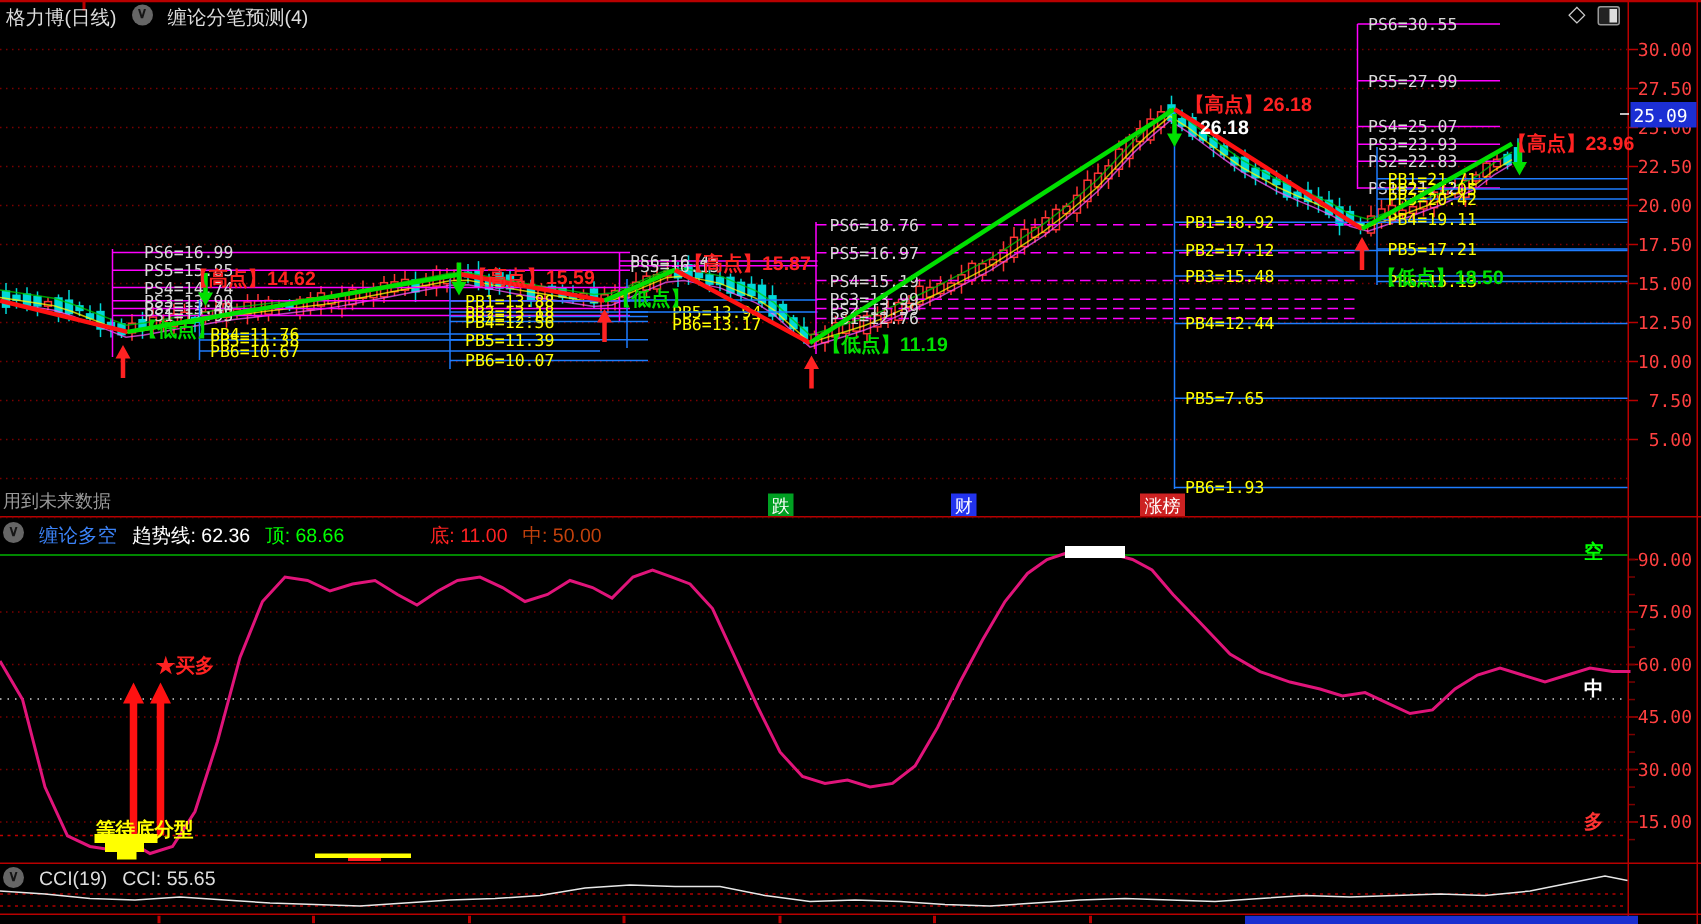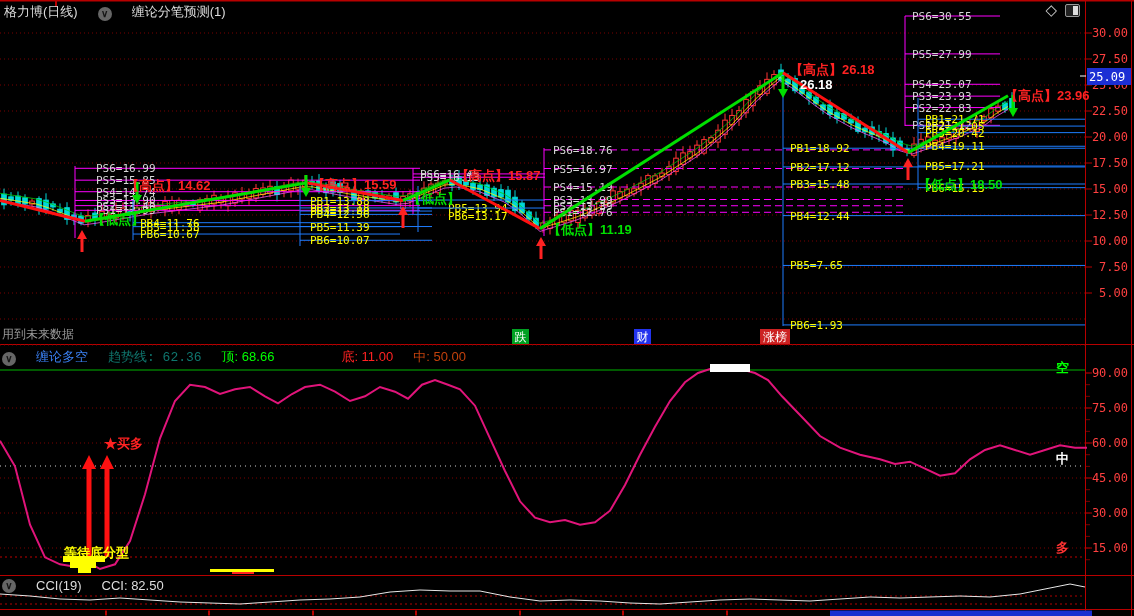--- a/index.html
+++ b/index.html
@@ -1,21 +1,21 @@
 <!DOCTYPE html>
 <html><head>
 <meta charset="utf-8">
 <style>
   html,body{margin:0;padding:0;background:#000;}
   .screen{position:relative;width:1134px;height:616px;background:#000;overflow:hidden;
           font-family:"Liberation Sans",sans-serif;}
   svg{position:absolute;left:0;top:0;}
   svg text{font-family:"DejaVu Sans Mono",monospace;}
   svg text.cjk{font-family:"Liberation Sans",sans-serif;}
-  .hdr{position:absolute;display:flex;align-items:flex-end;gap:20px;color:#ddd;
+  .hdr{position:absolute;display:flex;align-items:flex-start;gap:10px;color:#ddd;
        font-size:13px;white-space:nowrap;z-index:5;}
   .titlebar{left:4px;top:3px;}
   .cicon{display:inline-block;width:14px;height:14px;border-radius:50%;background:#666;
          color:#151515;font-size:10px;line-height:13px;text-align:center;font-weight:bold;}
   .topicons{position:absolute;right:54px;top:2px;display:flex;gap:8px;align-items:center;z-index:6;}
   .diamond{color:#ccc;font-size:15px;line-height:16px;}
   .winicon{width:13px;height:11px;border:1px solid #999;border-radius:2px;background:#222;position:relative;}
   .winicon::after{content:"";position:absolute;right:1px;top:1px;bottom:1px;width:5px;background:#ddd;}
   .p2hdr{left:2px;top:348px;}
   .p3hdr{left:2px;top:578px;}
@@ -551,35 +551,35 @@
       <rect x="415" y="610.5" width="2" height="5" fill="#b80000"></rect>
       <rect x="519" y="610.5" width="2" height="5" fill="#b80000"></rect>
       <rect x="622" y="610.5" width="2" height="5" fill="#b80000"></rect>
       <rect x="726" y="610.5" width="2" height="5" fill="#b80000"></rect>
       <rect x="830" y="610.5" width="262" height="5.5" fill="#1a2fd0"></rect>
     </svg>
 
   <div class="hdr titlebar">
     <span>格力博(日线)</span>
     <span class="cicon">∨</span>
-    <span>缠论分笔预测(1)</span>
+    <span>缠论分笔预测(4)</span>
   </div>
 
   <div class="topicons">
     <span class="diamond">◇</span>
     <span class="winicon"></span>
   </div>
 
   <div class="hdr p2hdr">
     <span class="cicon">∨</span>
     <span style="color: #3b82f6;">缠论多空</span>
-    <span style="color: #0f766e; font-family: Liberation Mono, monospace;">趋势线: 62.36</span>
+    <span style="color: #ffffff;">趋势线: 62.36</span>
     <span style="color: rgb(0, 255, 0);">顶: 68.66</span>
     <span style="color: rgb(255, 34, 34); margin-left: 47px;">底: 11.00</span>
     <span style="color: #c2410c;">中: 50.00</span>
   </div>
 
   <div class="hdr p3hdr">
     <span class="cicon">∨</span>
     <span>CCI(19)</span>
-    <span>CCI: 82.50</span>
+    <span>CCI: 55.65</span>
   </div>
 </div>
 
 </body></html>

